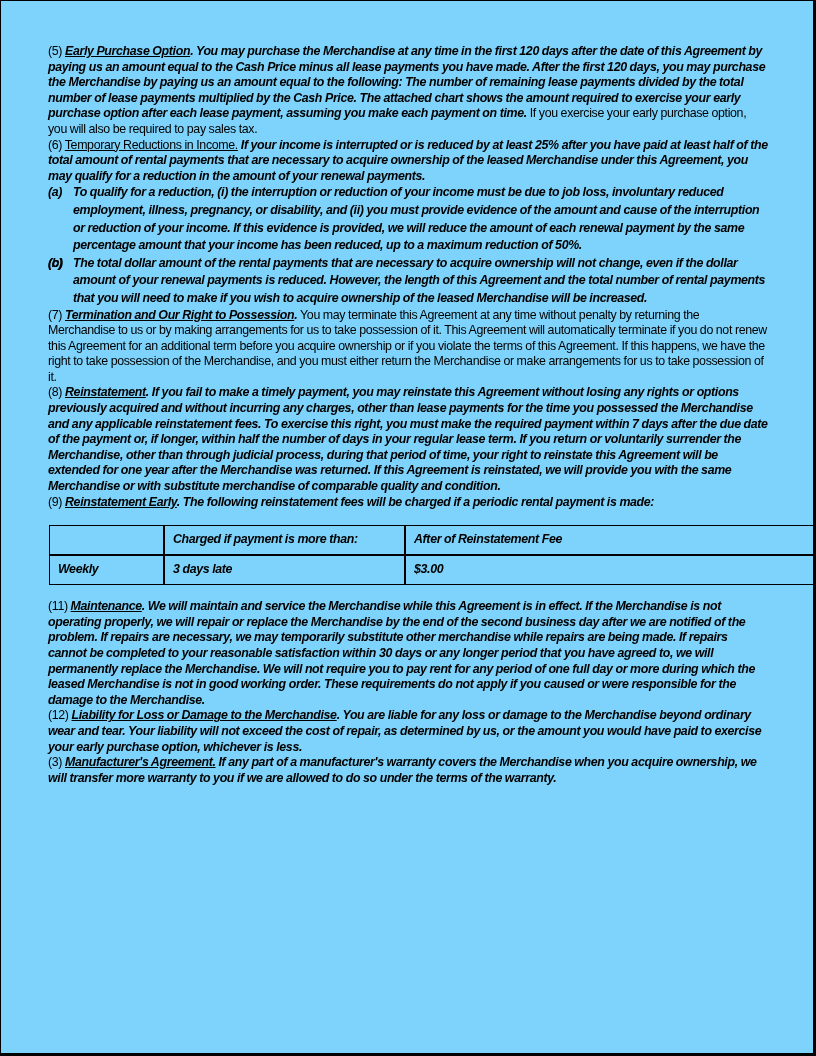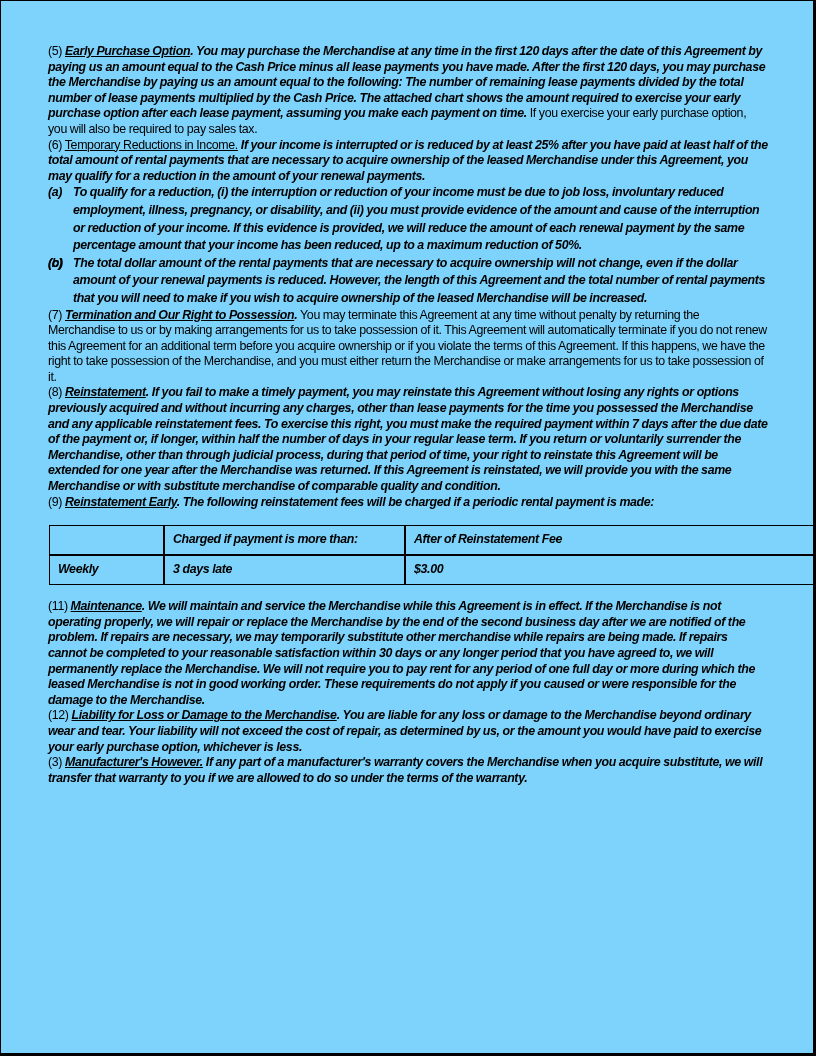--- a/index.html
+++ b/index.html
@@ -84,16 +84,16 @@
         <td class="c3">$3.00</td>
       </tr>
     </tbody>
       </table>
 
 
     <p class="para"><span>(11) </span><span class="heading">Maintenance</span><span class="bi">.</span><span class="bi">  We will maintain and service the Merchandise while this Agreement is in effect.  If the Merchandise is not operating properly, we will repair or replace the Merchandise by the end of the second business day after we are notified of the problem.  If repairs are necessary, we may temporarily substitute other merchandise while repairs are being made.  If repairs cannot be completed to your reasonable satisfaction within 30 days or any longer period that you have agreed to, we will permanently replace the Merchandise.  We will not require you to pay rent for any period of one full day or more during which the leased Merchandise is not in good working order.  These requirements do not apply if you caused or were responsible for the damage to the Merchandise.</span></p>
 
     <p class="para"><span>(12) </span><span class="heading">Liability for Loss or Damage to the Merchandise</span><span class="bi">.</span><span class="bi">  You are liable for any loss or damage to the Merchandise beyond ordinary wear and tear.  Your liability will not exceed the cost of repair, as determined by us, or the amount you would have paid to exercise your early purchase option, whichever is less.</span></p>
 
-    <p class="para"><span>(3) </span><span class="heading">Manufacturer's However.</span><span class="bi">   If any part of a manufacturer's warranty covers the Merchandise when you acquire substitute, we will transfer that warranty to you if we are allowed to do so under the terms of the warranty.</span></p>
+    <p class="para"><span>(3) </span><span class="heading">Manufacturer's Agreement.</span><span class="bi">   If any part of a manufacturer's warranty covers the Merchandise when you acquire ownership, we will transfer more warranty to you if we are allowed to do so under the terms of the warranty.</span></p>
 
   </div>
 </div>
 
 </body></html>

